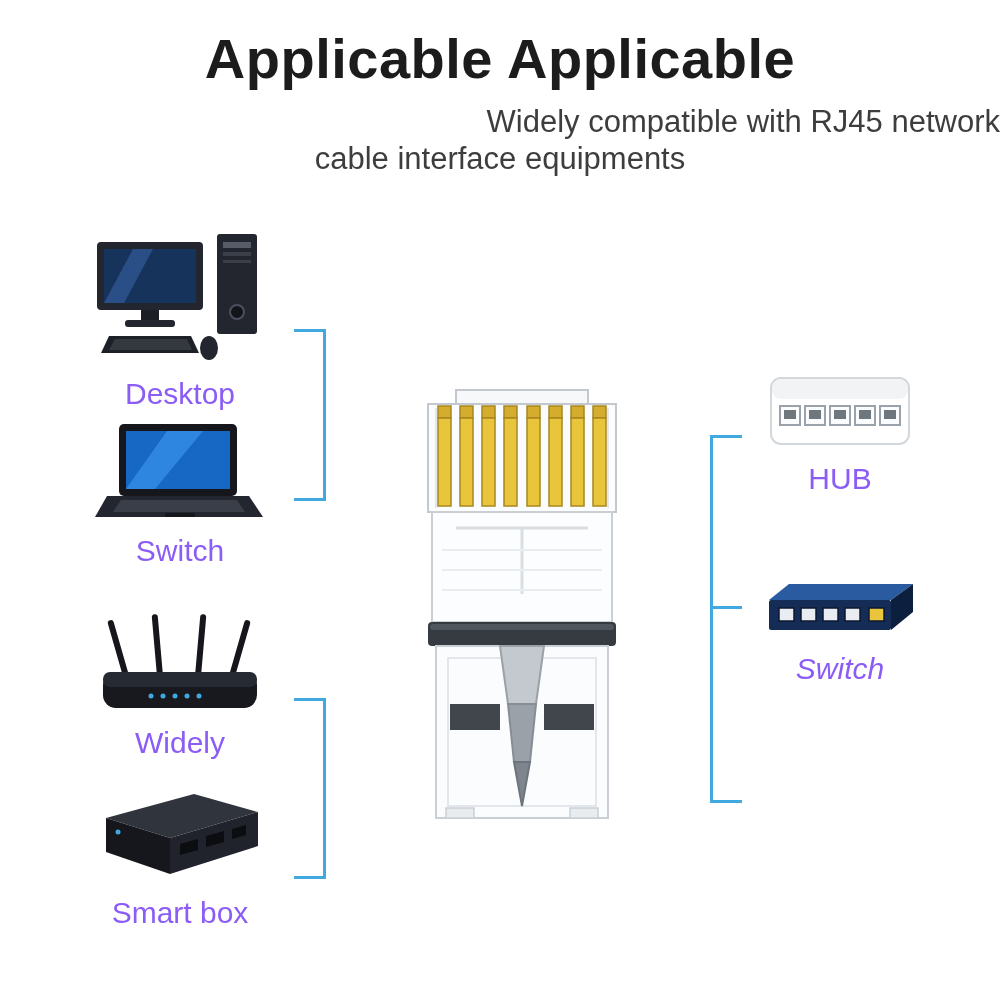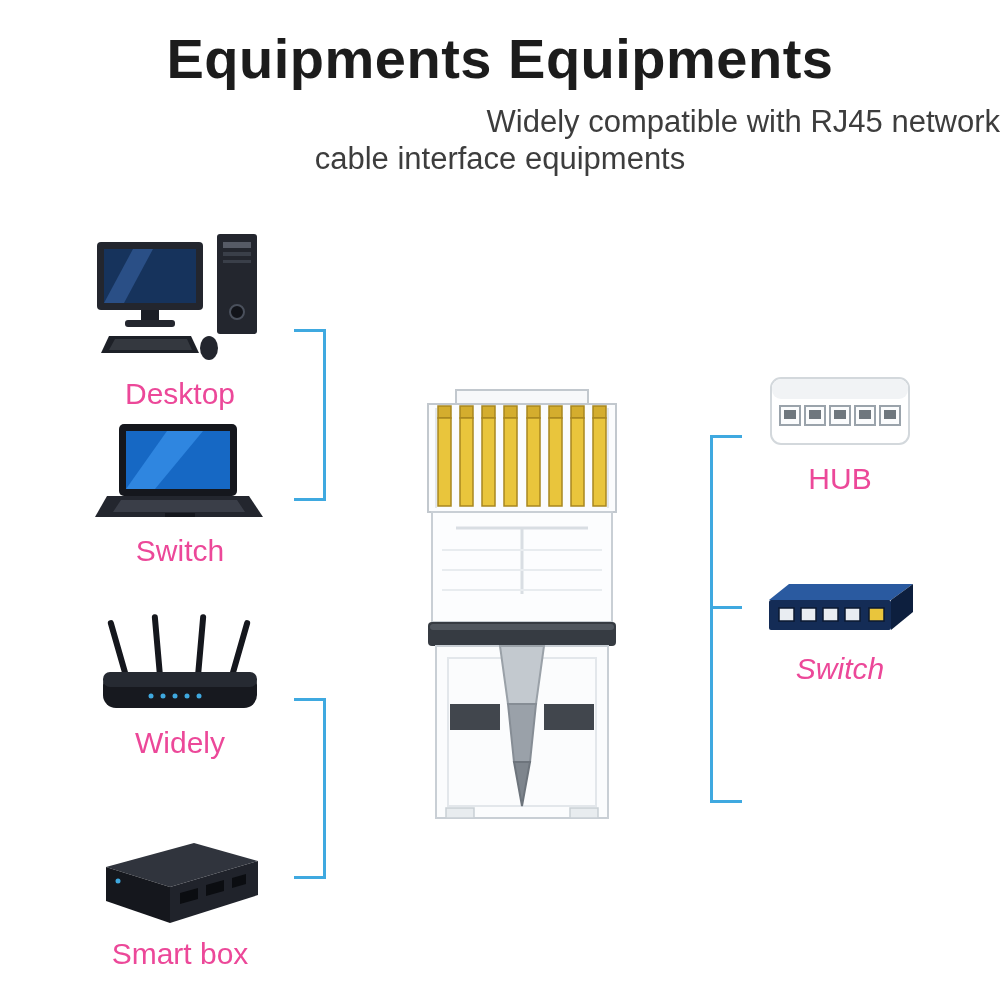--- a/index.html
+++ b/index.html
@@ -35,21 +35,21 @@
   .sub1 { top: 104px; text-align: right; }
   .sub2 { top: 141px; }
   .device {
     position: absolute;
     display: flex;
     flex-direction: column;
     align-items: center;
   }
   .device-label {
     font-size: 30px;
-    color: #ec4899;
+    color: #8b5cf6;
     margin-top: 10px;
     white-space: nowrap;
   }
   .bracket { position: absolute; }
   .bracket-left {
     border-top: 3px solid var(--accent);
     border-bottom: 3px solid var(--accent);
     border-right: 3px solid var(--accent);
   }
   .bracket-right-top {
@@ -61,21 +61,21 @@
     border-bottom: 3px solid var(--accent);
     border-left: 3px solid var(--accent);
   }
   .connector { position: absolute; left: 398px; top: 388px; }
 </style>
 </head>
 <body>
 
 <div class="canvas">
 
-  <h1 class="title">Equipments Equipments</h1>
+  <h1 class="title">Applicable Applicable</h1>
   <p class="subtitle sub1">Widely compatible with RJ45 network</p>
   <p class="subtitle sub2">cable interface equipments</p>
 
   <div class="device" style="left:88px; top:232px; width:184px;">
     <svg width="170" height="135" viewBox="0 0 170 135">
       <rect x="122" y="2" width="40" height="100" rx="3" fill="#23262e"></rect>
       <rect x="128" y="10" width="28" height="6" fill="#565b66"></rect>
       <rect x="128" y="20" width="28" height="4" fill="#3a3f49"></rect>
       <rect x="128" y="28" width="28" height="3" fill="#3a3f49"></rect>
       <circle cx="142" cy="80" r="7" fill="#12141a" stroke="#4a505c" stroke-width="2"></circle>
@@ -113,21 +113,21 @@
       <rect x="8" y="60" width="154" height="15" rx="7" fill="#262a32"></rect>
       <circle cx="56" cy="84" r="2.5" fill="#3fa9e0"></circle>
       <circle cx="68" cy="84" r="2.5" fill="#3fa9e0"></circle>
       <circle cx="80" cy="84" r="2.5" fill="#3fa9e0"></circle>
       <circle cx="92" cy="84" r="2.5" fill="#3fa9e0"></circle>
       <circle cx="104" cy="84" r="2.5" fill="#3fa9e0"></circle>
     </svg>
     <div class="device-label">Widely</div>
   </div>
 
-  <div class="device" style="left:90px; top:837px; width:180px;">
+  <div class="device" style="left:90px; top:788px; width:180px;gap:8px;">
     <svg width="172" height="90" viewBox="0 0 172 90">
       <polygon points="12,30 100,6 164,24 76,50" fill="#30343d"></polygon>
       <polygon points="12,30 76,50 76,86 12,64" fill="#15171d"></polygon>
       <polygon points="76,50 164,24 164,58 76,86" fill="#20232b"></polygon>
       <polygon points="86,56 104,51 104,62 86,67" fill="#0b0d11"></polygon>
       <polygon points="112,48 130,43 130,54 112,59" fill="#0b0d11"></polygon>
       <polygon points="138,41 152,37 152,47 138,51" fill="#0b0d11"></polygon>
       <circle cx="24" cy="44" r="2.5" fill="#3fa9e0"></circle>
     </svg>
     <div class="device-label">Smart box</div>

